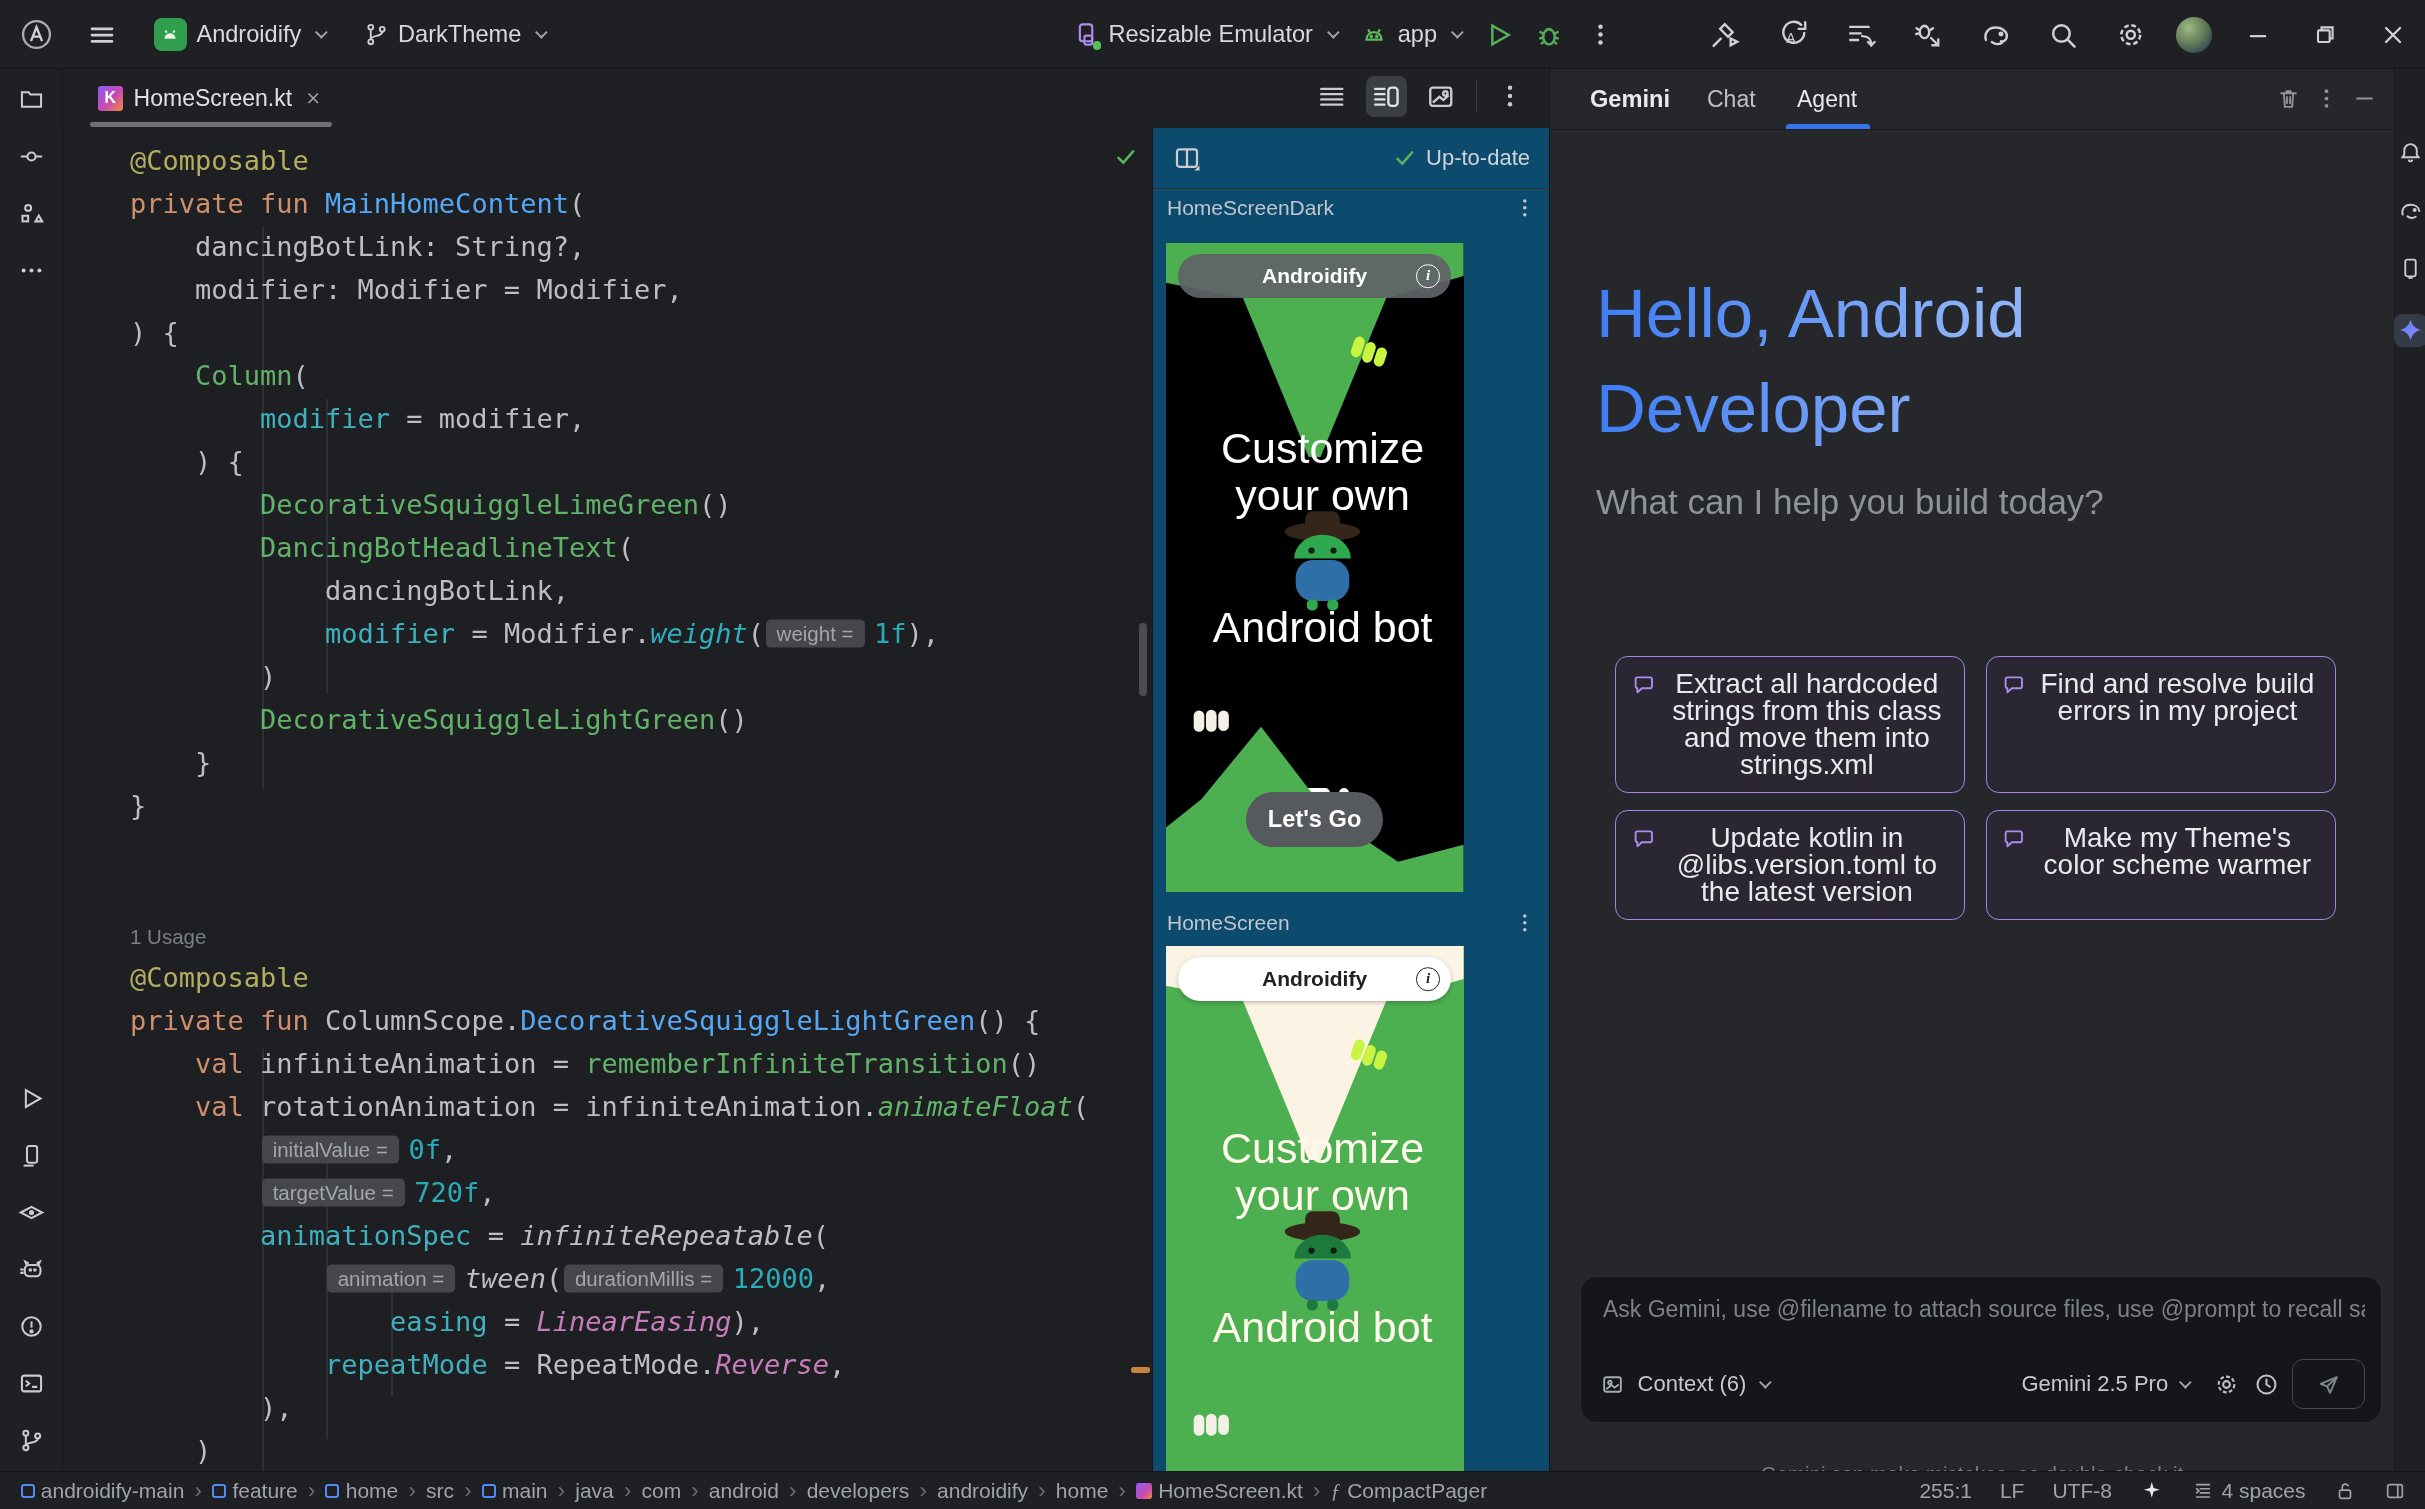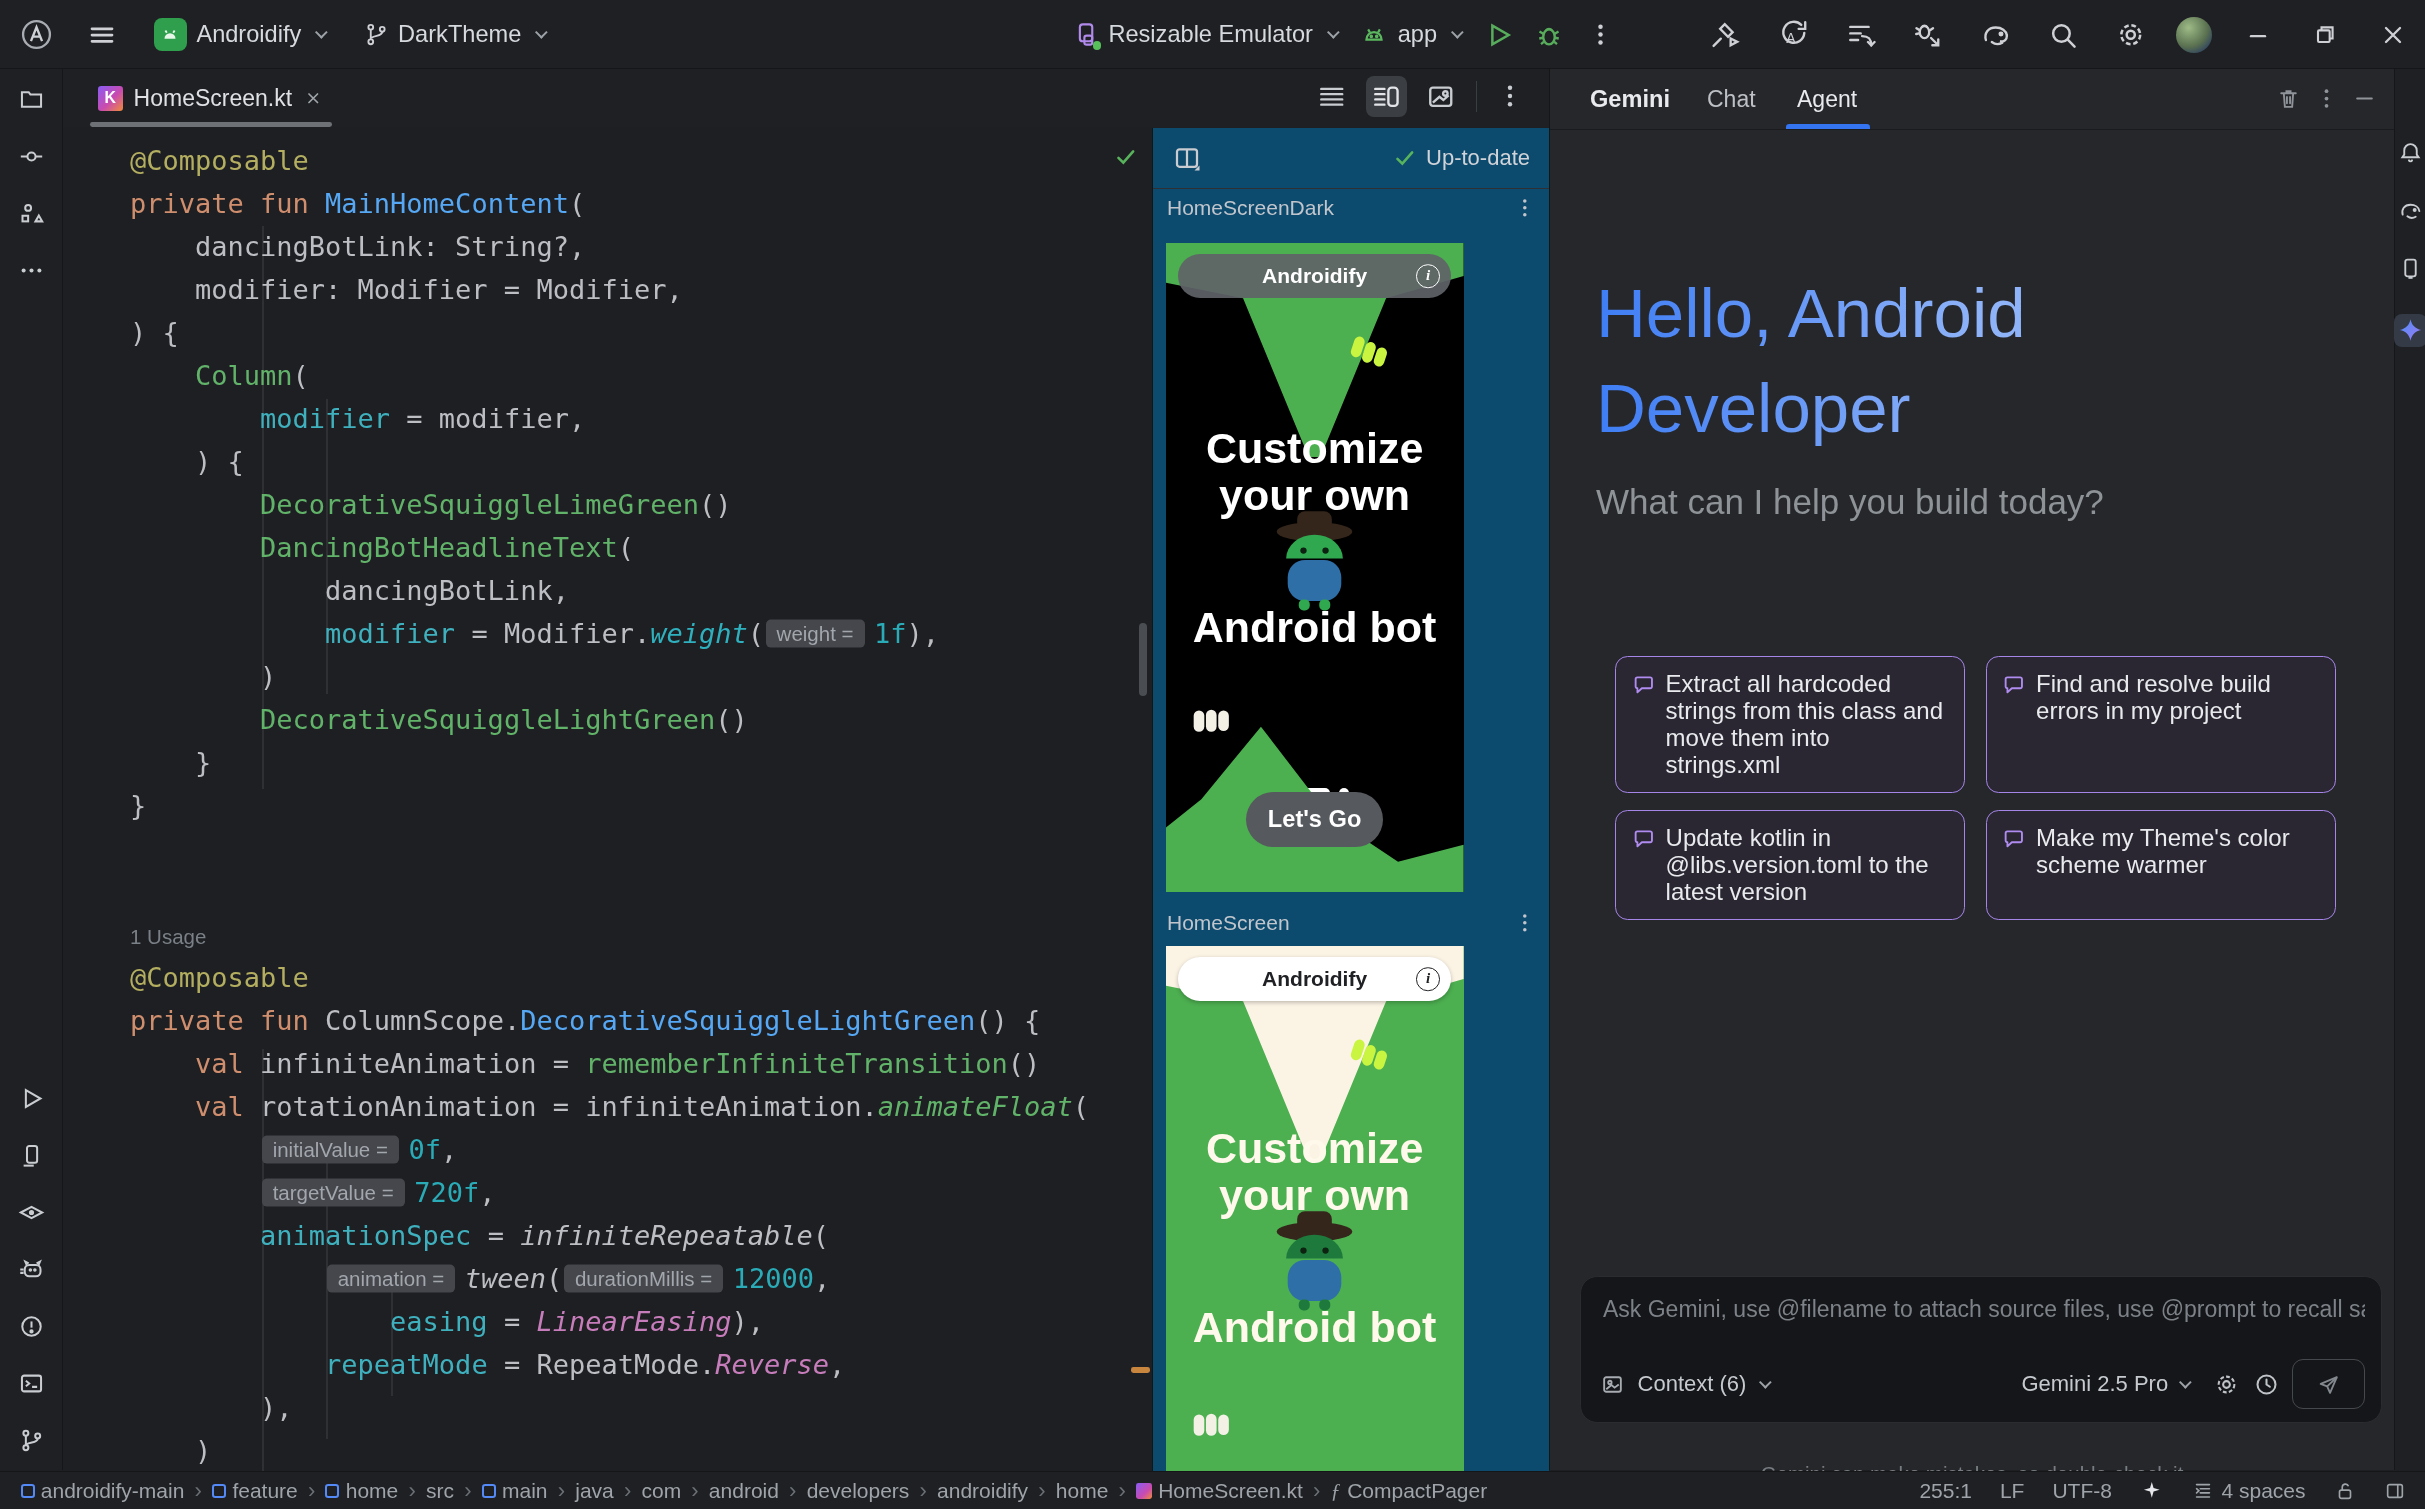--- a/index.html
+++ b/index.html
@@ -71,21 +71,21 @@
   .pv-label-row { position:absolute; left:14px; width:370px; display:flex; align-items:center;
     justify-content:space-between; font-size:21px; color:#C2C6CC; }
   .pv-canvas { position:absolute; left:12.6px; width:298px; overflow:hidden; }
   .pv-pill { position:absolute; left:12.6px; right:12.6px; top:11px; height:44px; border-radius:22px;
     display:flex; align-items:center; justify-content:center; font-weight:bold; font-size:21px; }
   .pv-info { position:absolute; right:11px; top:50%; transform:translateY(-50%); width:23.6px; height:23.6px;
     border-radius:50%; border:1.6px solid currentColor; font-size:15px; display:flex; align-items:center;
     justify-content:center; font-style:italic; font-family:"Liberation Serif",serif; }
   .pv-shape { position:absolute; left:0; top:0; width:100%; height:34%;
     clip-path:polygon(0 0,100% 0,100% 15%,74% 25%,52% 97%,48% 97%,26% 25%,0 18%); }
-  .pv-head { position:absolute; left:0; width:100%; text-align:center; font-weight:bold; line-height:47px; }
+  .pv-head { position:absolute; left:8px; width:100%; text-align:center; font-weight:normal; line-height:47px; }
   .pv-mountain { position:absolute; bottom:0; left:0; width:100%; height:26%; background:#4CAF50;
     clip-path:polygon(0 100%,100% 100%,100% 72%,78% 82%,55% 55%,32% 2%,12% 45%,0 62%); }
   .pv-cta { position:absolute; left:27%; width:46%; bottom:7%; height:55px; border-radius:31.5px;
     background:#56595E; color:#fff; font-weight:bold; font-size:23.6px;
     display:flex; align-items:center; justify-content:center; }
   .bot { position:relative; width:95px; height:104px; margin:0 auto; }
 
   
   #gemini { position:absolute; left:1549px; top:69px; width:845px; height:1401px;
     background:#26272B; border-left:0.8px solid #151618; }
@@ -94,21 +94,21 @@
   .gm-tab { position:absolute; top:0; line-height:61px; font-size:23px; color:#BDC1C6; }
   #gm-tab-underline { position:absolute; left:236px; bottom:0; width:84px; height:5.5px;
     border-radius:3.2px 3.2px 0 0; background:#3574F0; }
   #gm-title { position:absolute; left:46px; top:197px; font-size:69px; line-height:95px; font-weight:500;
     background:linear-gradient(90deg,#3E7DF5 0%,#8FB3F8 90%); -webkit-background-clip:text;
     background-clip:text; color:transparent; }
   #gm-sub { position:absolute; left:46px; top:413px; font-size:35px; color:#8E9398; }
   #gm-cards { position:absolute; left:65px; top:587px; display:grid;
     grid-template-columns:350px 350px; column-gap:20.5px; row-gap:17.3px; }
   .gcard { border:1.6px solid #A585E8; background:#2A2733; border-radius:12.6px; padding:13.4px 15.8px;
-    display:flex; gap:10.2px; align-items:flex-start; font-size:24px; line-height:27px; color:#E8EAED; }
+    display:flex; gap:10.2px; align-items:flex-start; font-size:28px; line-height:27px; color:#E8EAED;text-align:center; }
   .gcard svg { flex:none; margin-top:2.4px; }
   #gm-input { position:absolute; left:30px; top:1207px; width:802px; height:147px;
     background:#141619; border:0.8px solid #2A2C2F; border-radius:17.3px; }
   #gm-placeholder { position:absolute; left:22px; right:15.8px; top:19px; font-size:23px; color:#7D8288;
     white-space:nowrap; overflow:hidden; }
   #gm-controls { position:absolute; left:19px; right:15.8px; bottom:12.6px; display:flex;
     align-items:center; justify-content:space-between; }
   .gm-ctl { display:flex; align-items:center; gap:12.6px; font-size:22px; color:#C6CACF; }
   #gm-send { width:73px; height:50px; border:1.6px solid #45484D; border-radius:11px;
     display:flex; align-items:center; justify-content:center; }

